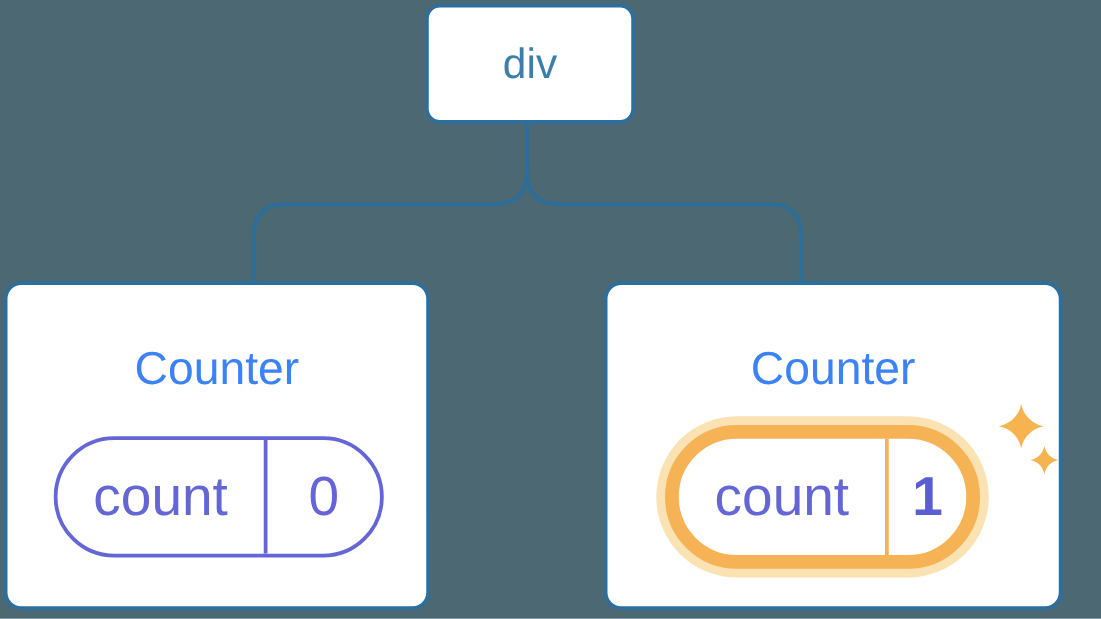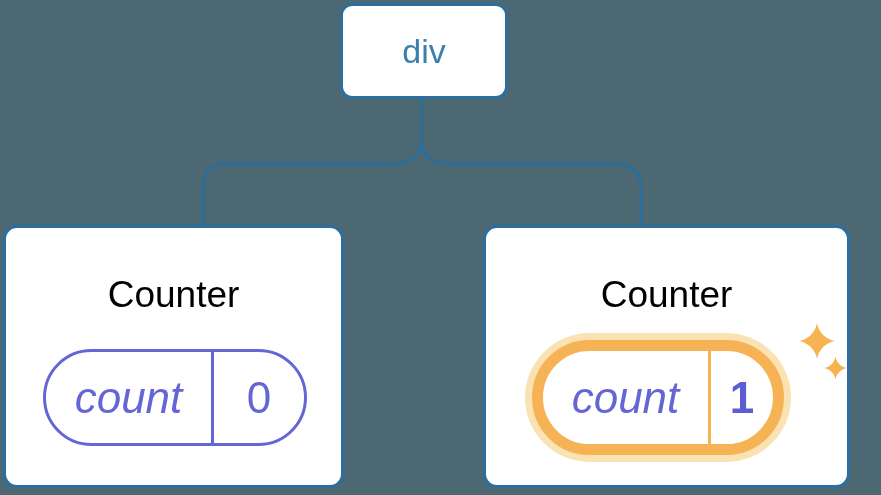--- a/index.html
+++ b/index.html
@@ -38,21 +38,21 @@
     border-radius: 14px;
     box-sizing: border-box;
   }
   .card-left  { left: 3px;   width: 341px; }
   .card-right { left: 483px; width: 367px; }
   .card-title {
     position: absolute;
     top: 48px; left: 0; width: 100%;
     text-align: center;
     font-size: 37px; font-weight: 500; line-height: 1;
-    color: #000000;
+    color: #3b82f6;
   }
   .pill {
     position: absolute;
     display: flex;
     box-sizing: border-box;
     background: #ffffff;
     border-radius: 999px;
     overflow: hidden;
     font-size: 44px;
     color: #6366D4;
@@ -67,21 +67,20 @@
     left: 46px; top: 112px;
     width: 252px; height: 115px;
     border: 11px solid #F6B355;
     box-shadow: 0 0 0 7px #FAE2B3;
   }
   .pill-highlight .pill-key { border-right: 3px solid #F6B355; }
   .pill-key {
     flex: 1;
     display: flex; align-items: center; justify-content: center;
     box-sizing: border-box;
-    font-style: italic;
   }
   .pill-val {
     display: flex; align-items: center; justify-content: center;
     box-sizing: border-box;
   }
   .pill-plain .pill-val { width: 90px; }
   .pill-highlight .pill-val { width: 62px; }
   .val-bold { font-weight: 700; color: #5A5ED0; }
   .sparkles {
     position: absolute;

